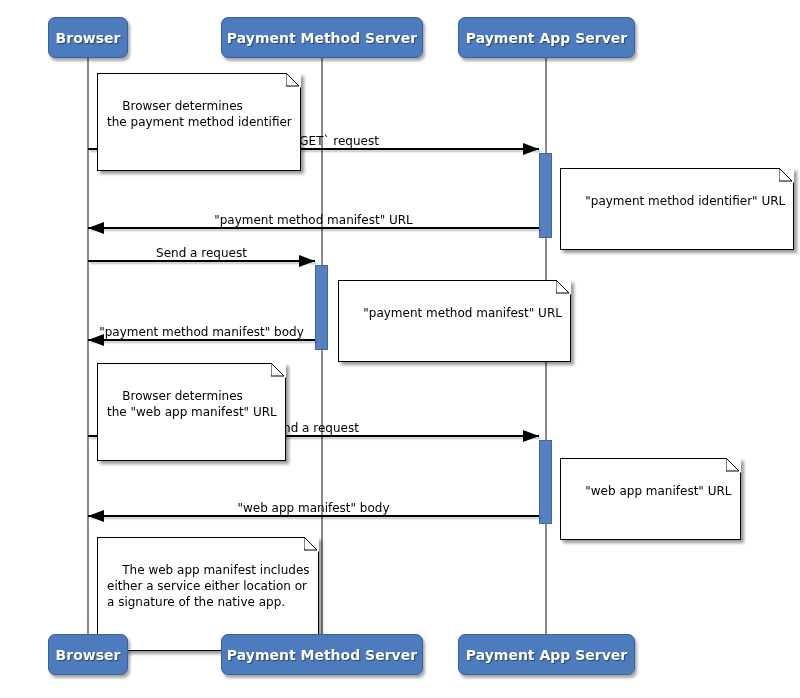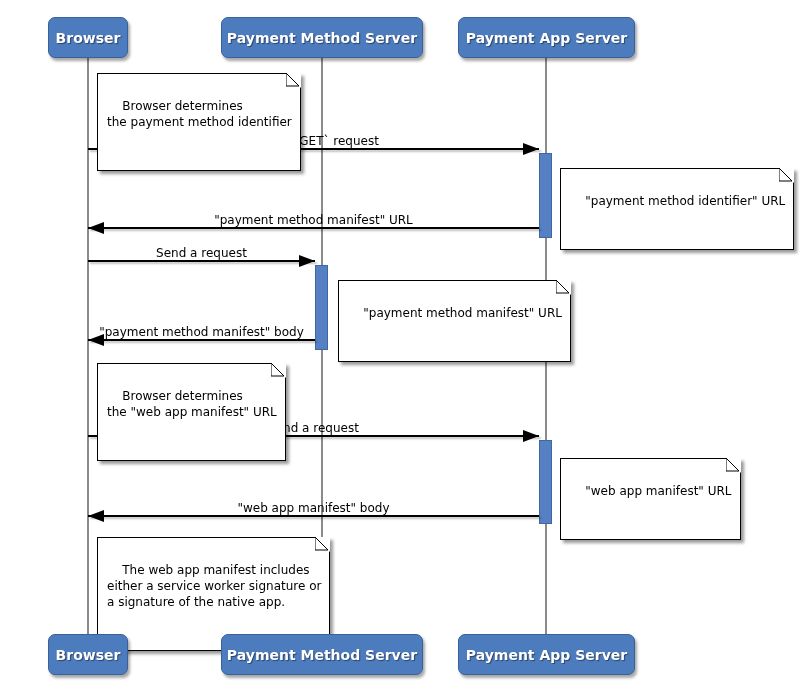--- a/index.html
+++ b/index.html
@@ -145,21 +145,21 @@
   <div class="note" style="left:560px;top:458px;">
     <span>"web app manifest" URL</span>
     <svg class="fold" width="15" height="15">
       <polygon points="0,0 15,0 15,15" fill="#ffffff"></polygon>
       <path d="M0,0 L0,13 L13,13 Z" fill="#ffffff" stroke="#000000" stroke-width="1"></path>
     </svg>
   </div>
 
   <div class="note" style="left:97px;top:537px;">
     <span>The web app manifest includes
-either a service worker signature or
+either a service either location or
 a signature of the native app.</span>
     <svg class="fold" width="15" height="15">
       <polygon points="0,0 15,0 15,15" fill="#ffffff"></polygon>
       <path d="M0,0 L0,13 L13,13 Z" fill="#ffffff" stroke="#000000" stroke-width="1"></path>
     </svg>
   </div>
 
   <div class="actor" style="left:48px;top:17px;width:80px;">Browser</div>
   <div class="actor" style="left:221px;top:17px;width:202px;">Payment Method Server</div>
   <div class="actor" style="left:458px;top:17px;width:177px;">Payment App Server</div>

